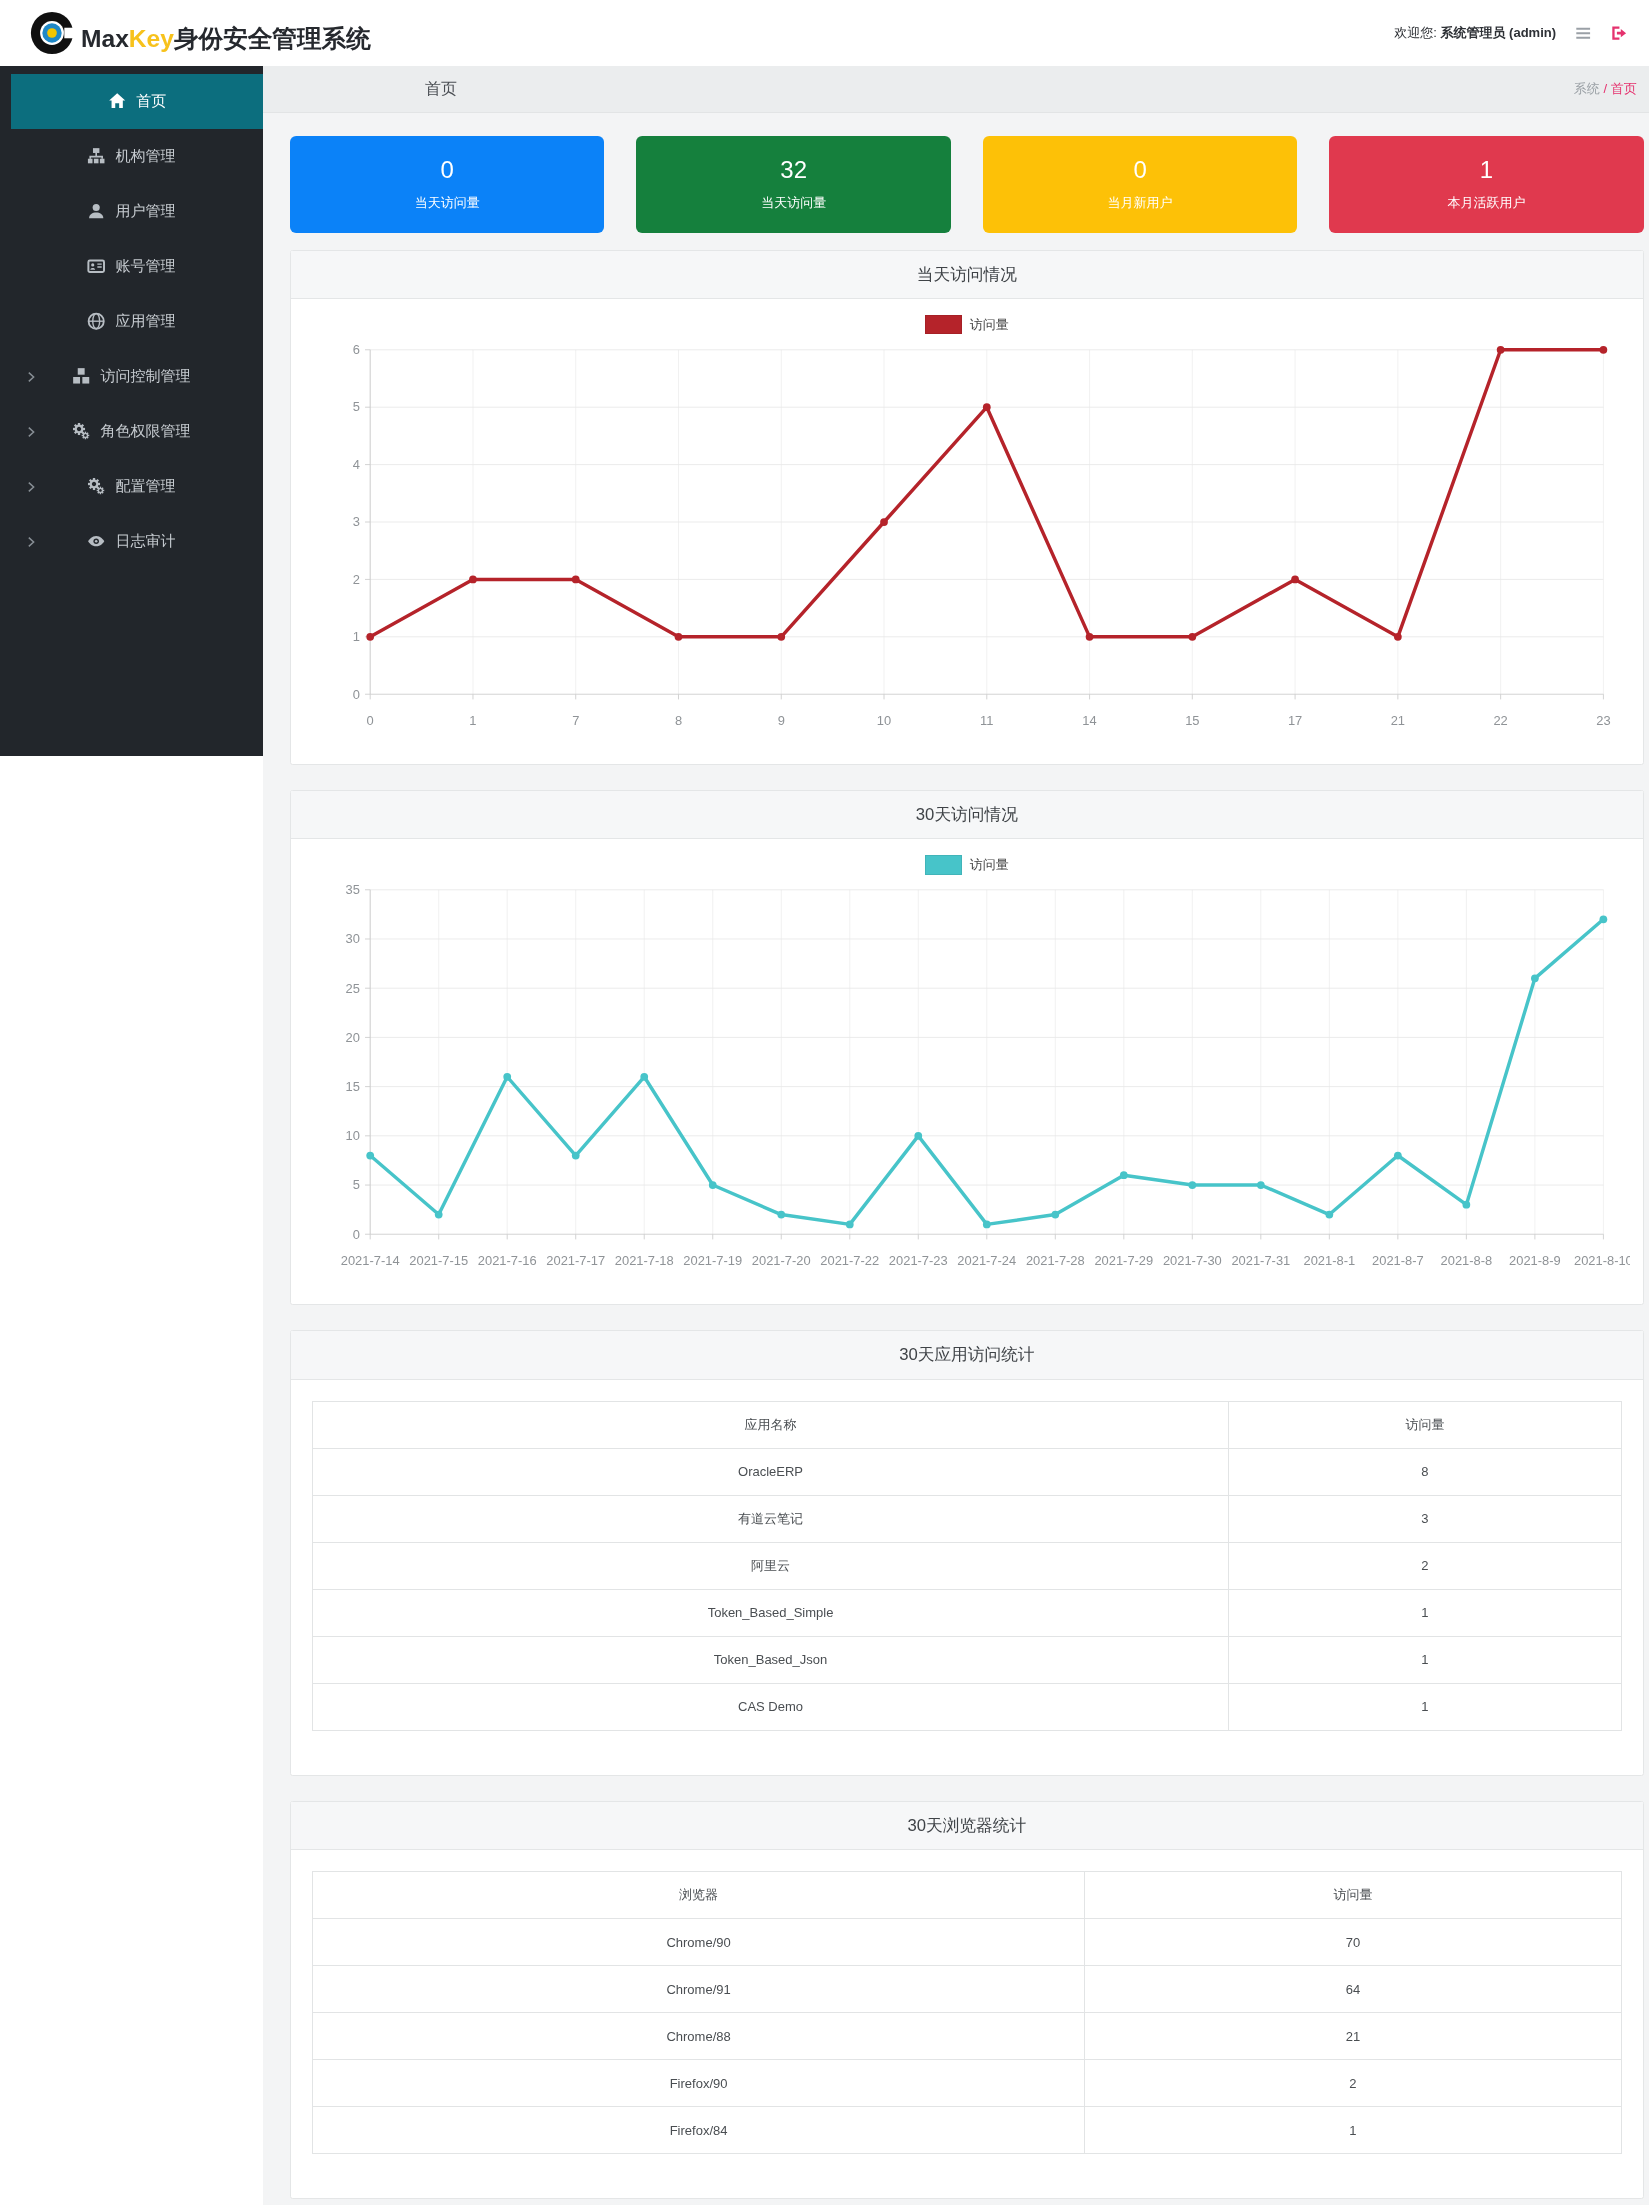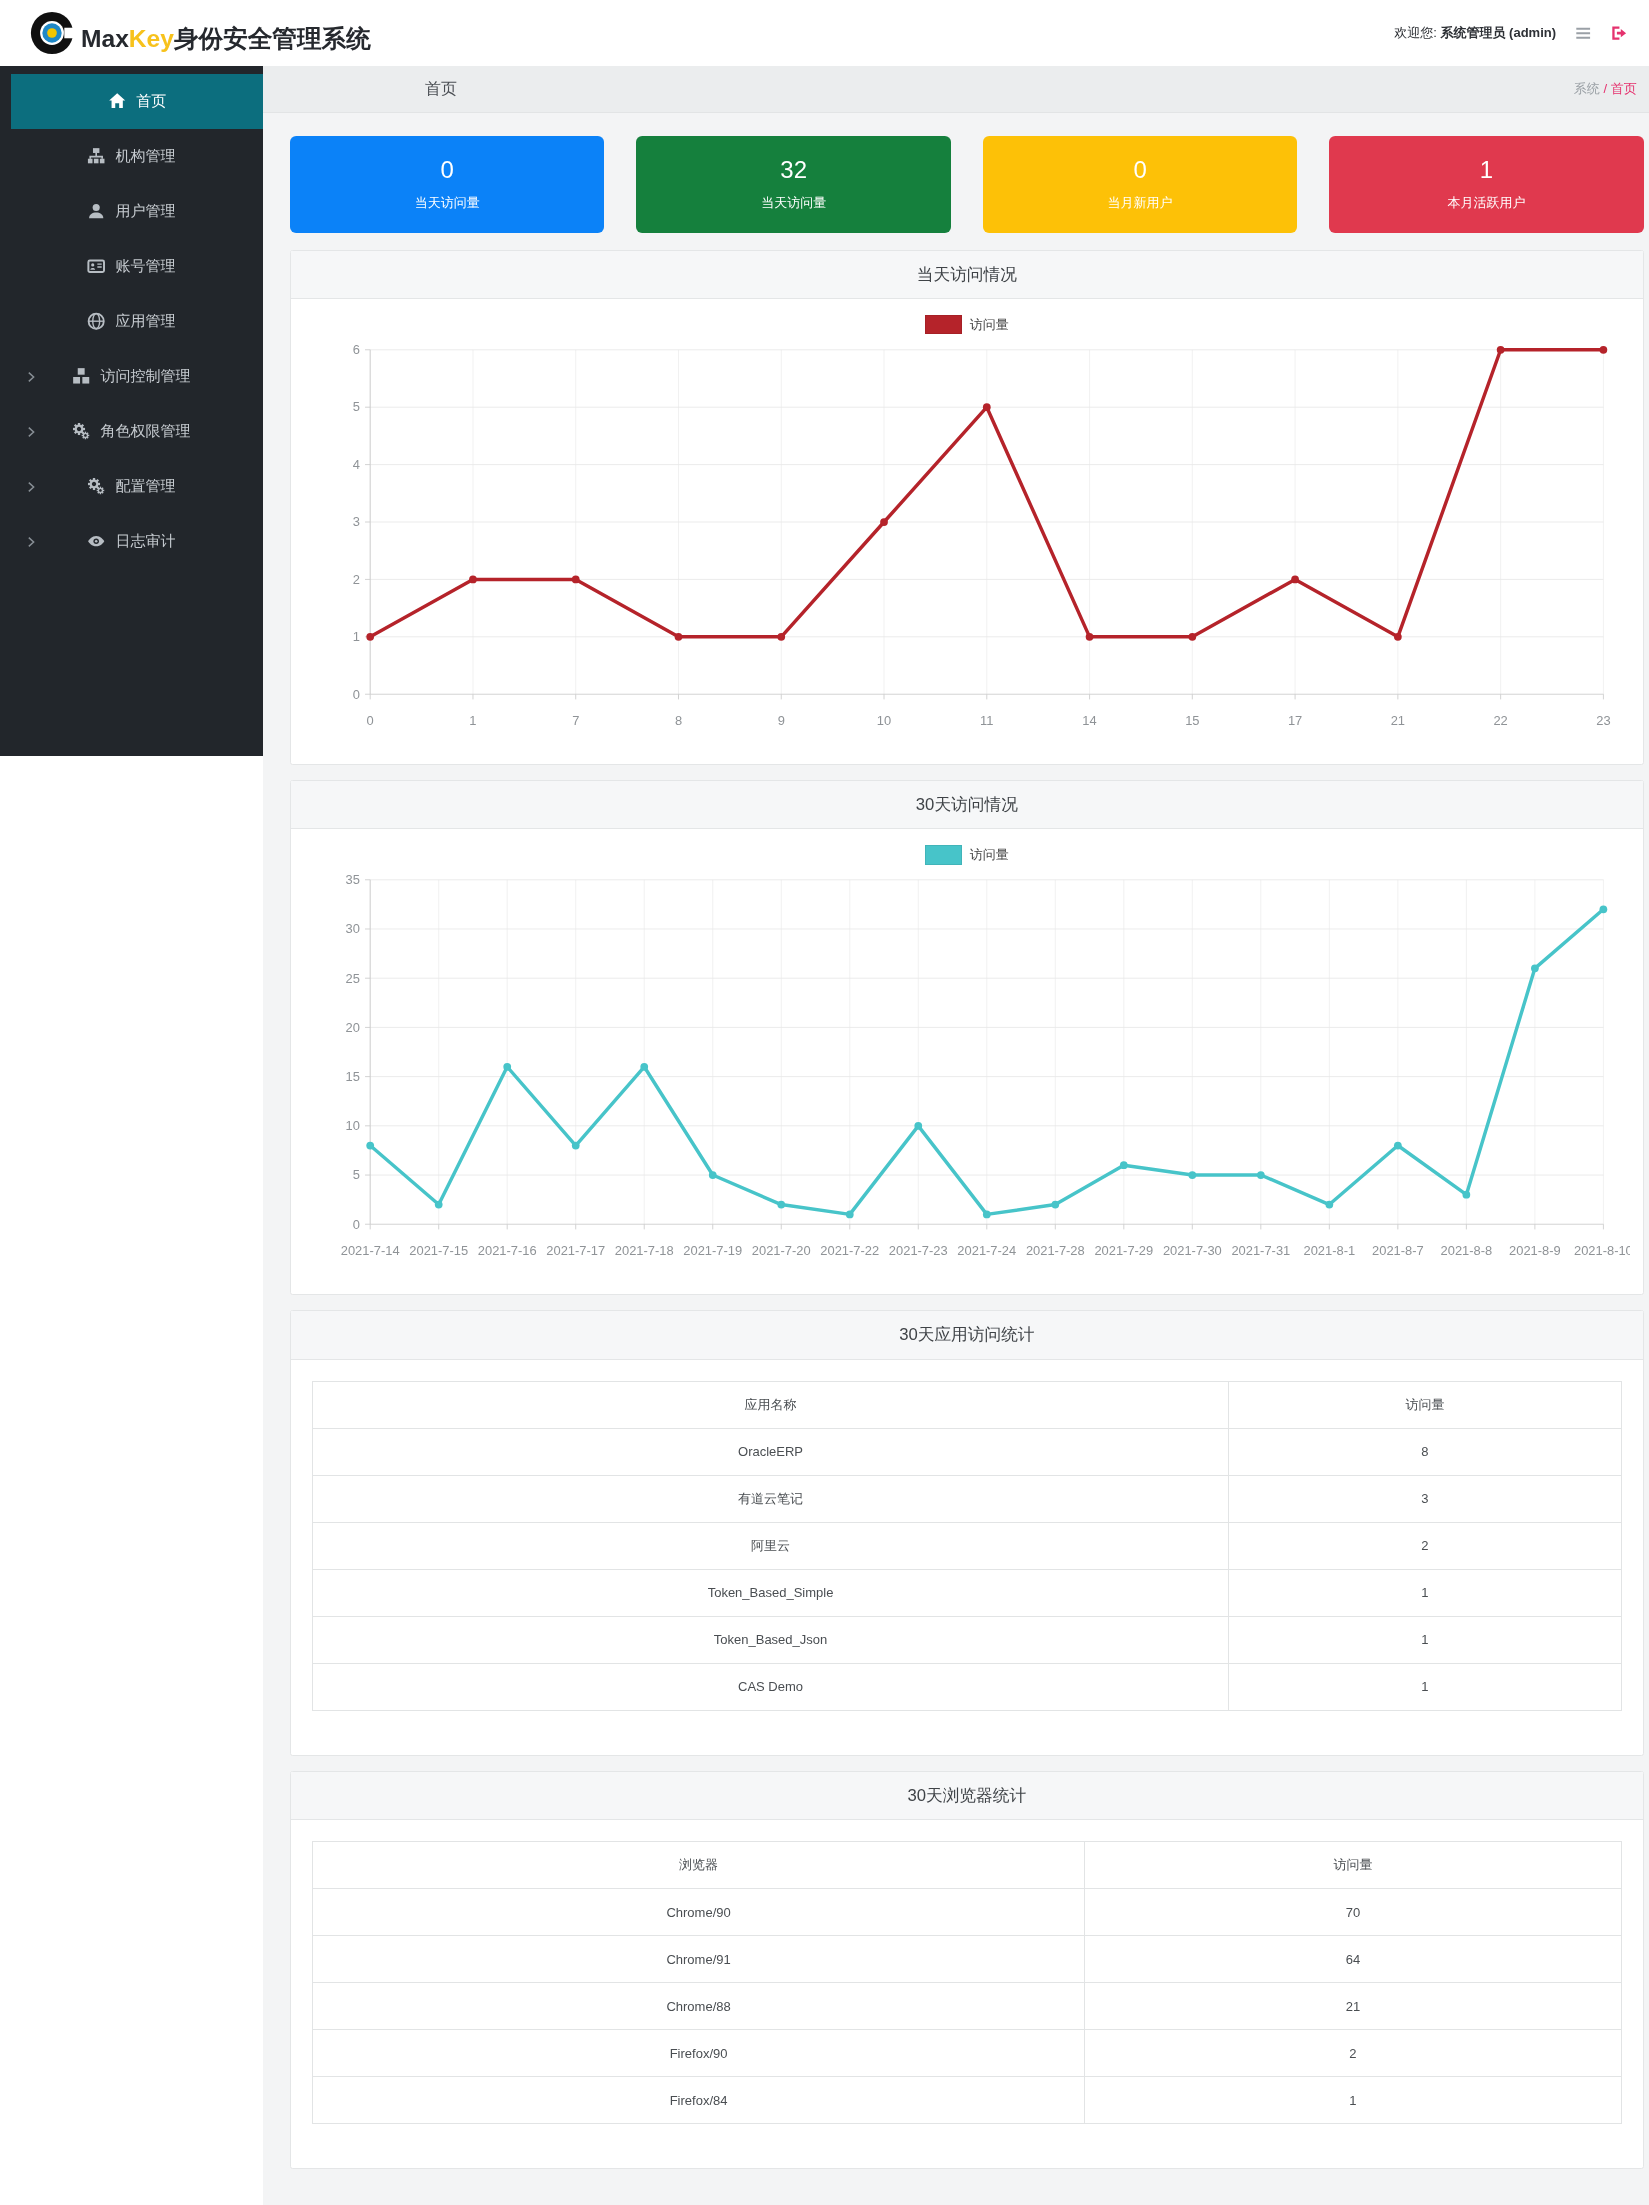--- a/index.html
+++ b/index.html
@@ -38,21 +38,21 @@
   .bc-pink{color:#e5326e}
   .content{padding:23px 5.3px 8.8px 27px}
 
   
   .cards{display:flex;gap:32px;margin-bottom:16.7px}
   .stat-card{flex:1;height:97px;border-radius:6.1px;color:#fff;display:flex;flex-direction:column;align-items:center;justify-content:center}
   .stat-value{font-size:24px;line-height:1.1}
   .stat-label{font-size:13px;margin-top:9.7px}
 
   
-  .panel{background:#fff;border:0.9px solid #e4e6e7;border-radius:2.6px;margin-bottom:15px}
+  .panel{background:#fff;border:0.9px solid #e4e6e7;border-radius:2.6px;margin-bottom:25px}
   .panel-header{background:#f6f7f8;border-bottom:0.9px solid #e4e6e7;text-align:center;font-size:16.7px;color:#3f4347;padding:12.3px 0}
   .panel-body{padding:12.3px 12.3px 16px}
   .legend{display:flex;align-items:center;justify-content:center;gap:8px;font-size:13px;color:#444;margin:3.5px 0 1.8px}
   .legend-swatch{width:37px;height:19.3px;display:inline-block;border:0.9px solid rgba(0,0,0,.08)}
   .chart-svg{display:block;width:100%;height:auto}
   .tick{font-size:15px;fill:#8f9397}
 
   
   .table-body{padding:21px 21px 44px}
   table.data{width:100%;border-collapse:collapse;font-size:13px;color:#4a4e52}

